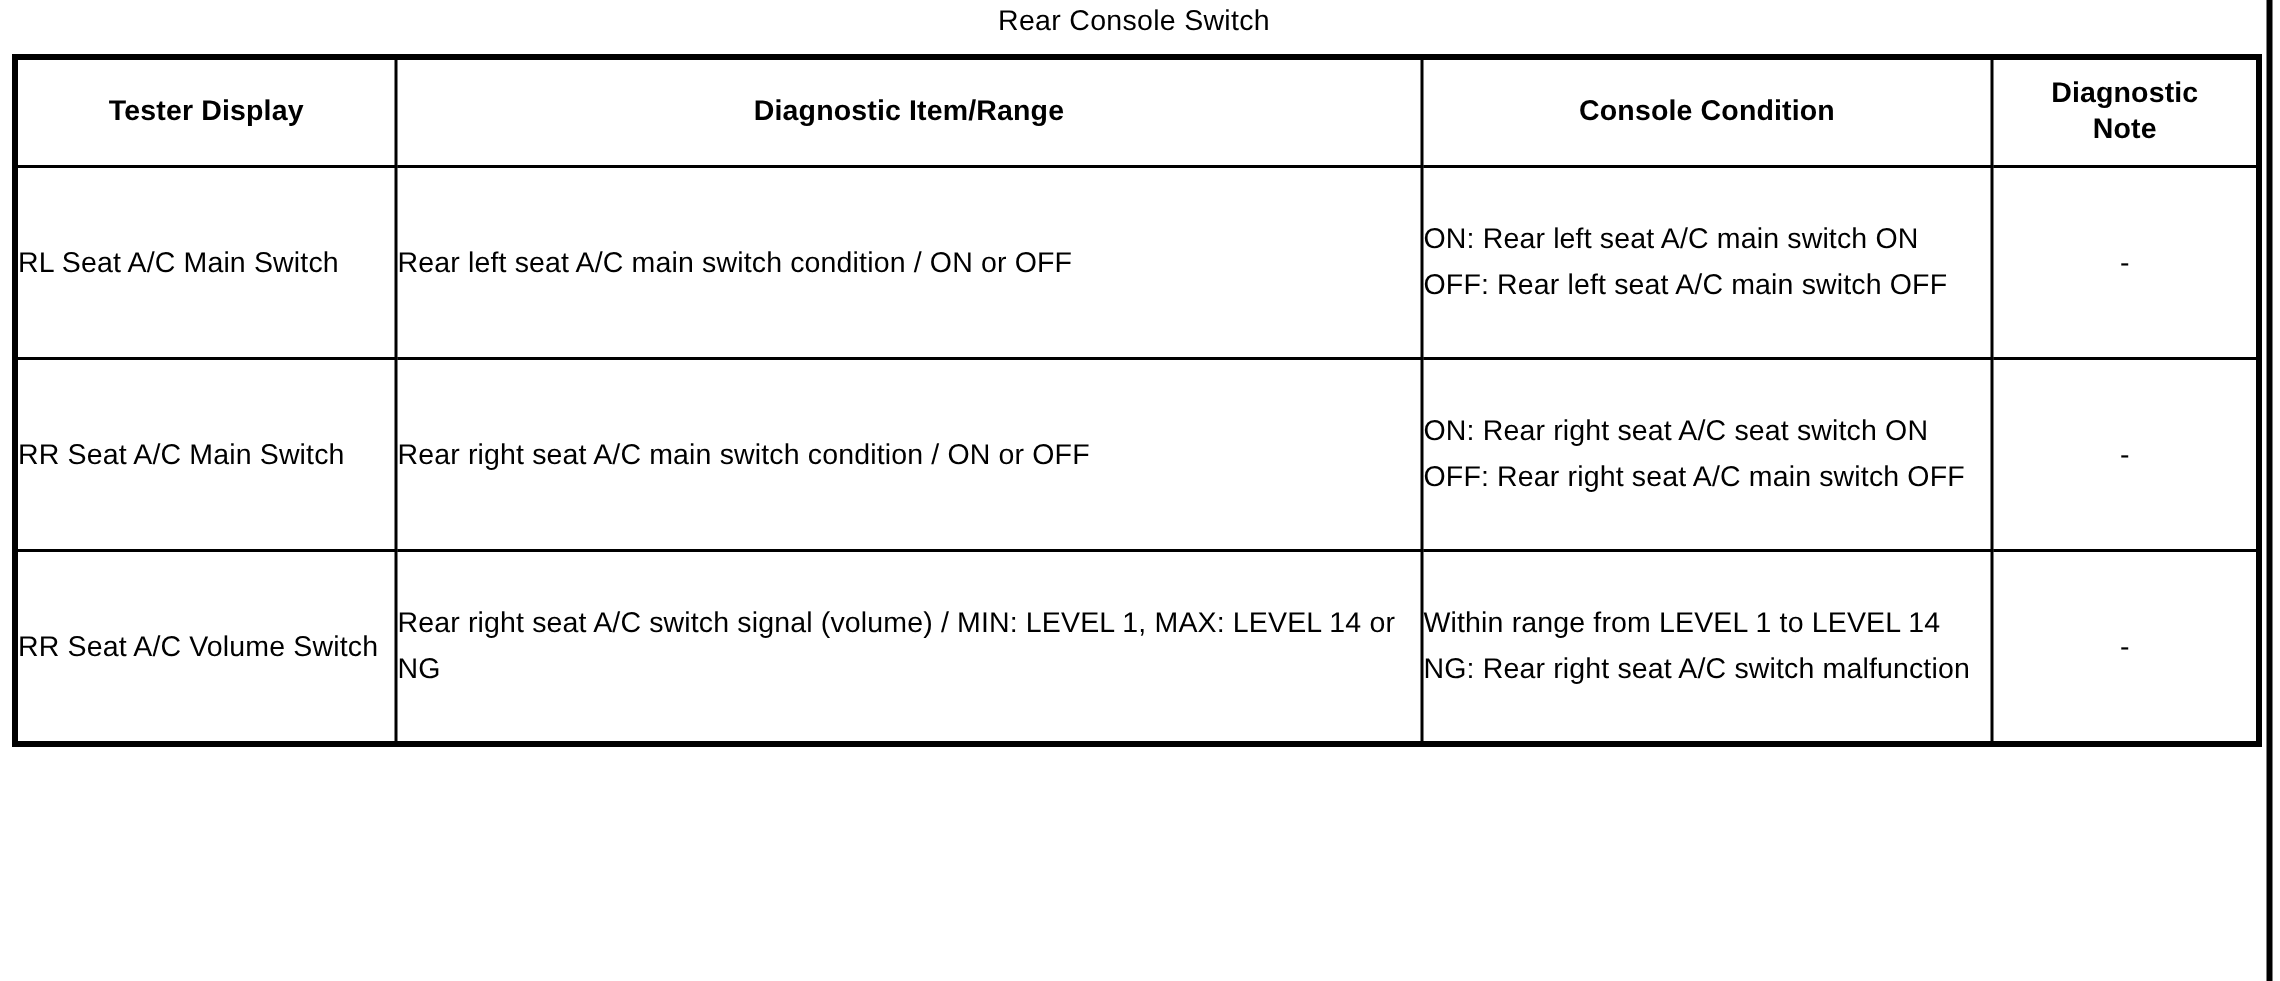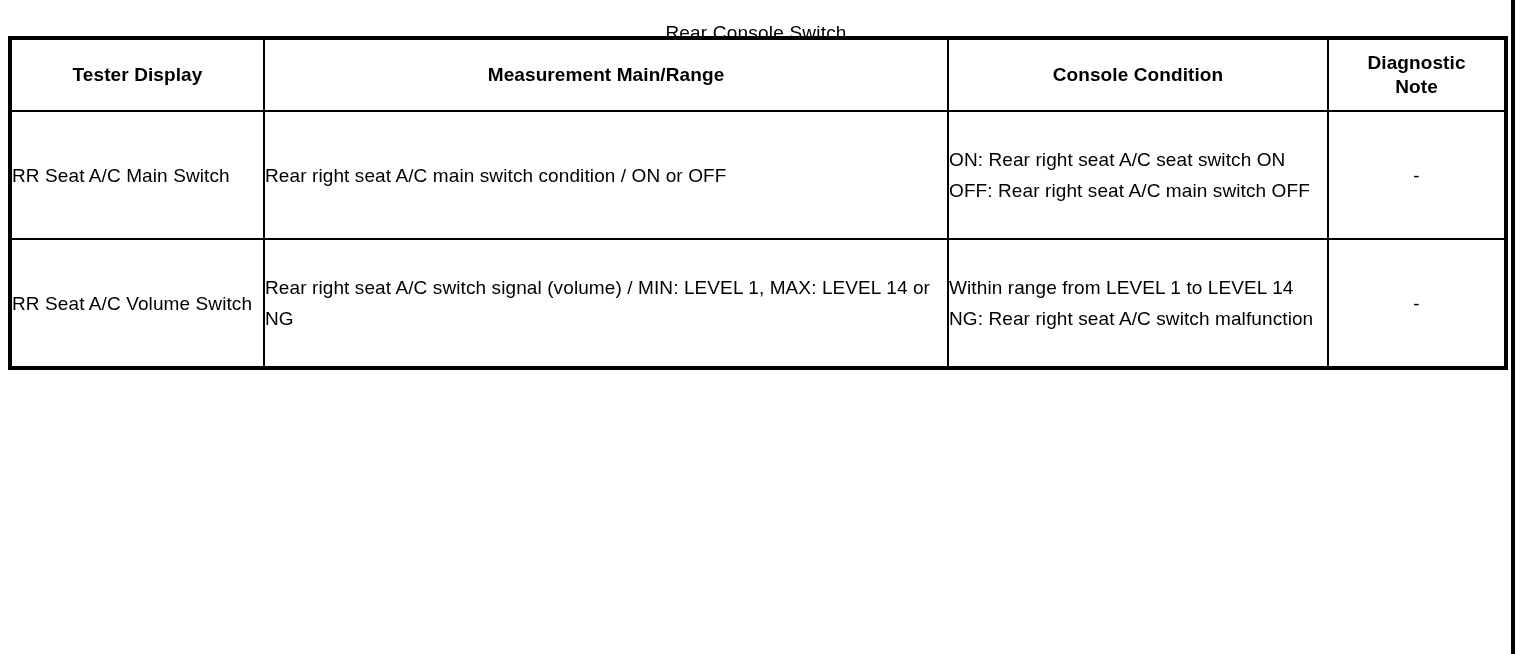--- a/index.html
+++ b/index.html
@@ -30,21 +30,20 @@
   .caption {
     position: absolute;
     top: 3px;
     left: 8px;
     width: 1496px;
     text-align: center;
     font-size: 19px;
     line-height: 24px;
     letter-spacing: .2px;
     white-space: nowrap;
-    margin-top: 18px;
   }
 
   
   .table-wrap {
     position: absolute;
     top: 36px;
     left: 8px;
     width: 1496px;
   }
   table.spec {
@@ -117,27 +116,34 @@
   <table class="spec">
     <colgroup>
       <col class="c0">
         <col class="c1">
         <col class="c2">
         <col class="c3">
     </colgroup>
     <thead>
       <tr>
         <th>Tester Display</th>
-        <th>Measurement Main/Range</th>
+        <th>Diagnostic Item/Range</th>
         <th>Console Condition</th>
         <th class="multiline">Diagnostic
 Note</th>
       </tr>
     </thead>
     <tbody>
+      <tr>
+        <td class="cell-tester multiline">RL Seat A/C Main Switch</td>
+        <td class="cell-measure multiline">Rear left seat A/C main switch condition / ON or OFF</td>
+        <td class="cell-normal multiline">ON: Rear left seat A/C main switch ON
+OFF: Rear left seat A/C main switch OFF</td>
+        <td class="cell-note"><span class="note-dash">-</span></td>
+      </tr>
       <tr>
         <td class="cell-tester multiline">RR Seat A/C Main Switch</td>
         <td class="cell-measure multiline">Rear right seat A/C main switch condition / ON or OFF</td>
         <td class="cell-normal multiline">ON: Rear right seat A/C seat switch ON
 OFF: Rear right seat A/C main switch OFF</td>
         <td class="cell-note"><span class="note-dash">-</span></td>
       </tr>
       <tr>
         <td class="cell-tester multiline">RR Seat A/C Volume Switch</td>
         <td class="cell-measure multiline">Rear right seat A/C switch signal (volume) / MIN: LEVEL 1, MAX: LEVEL 14 or NG</td>

